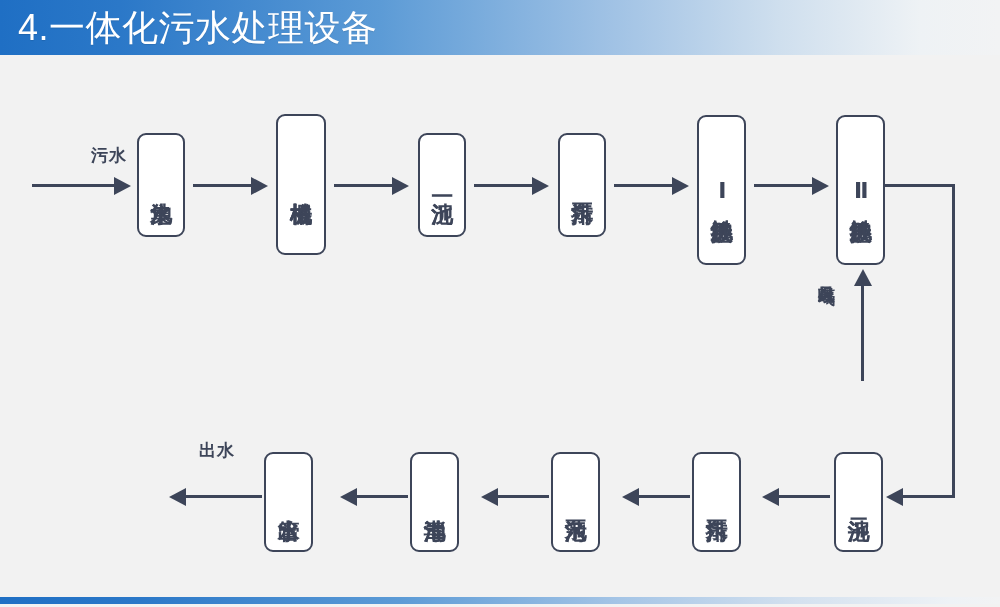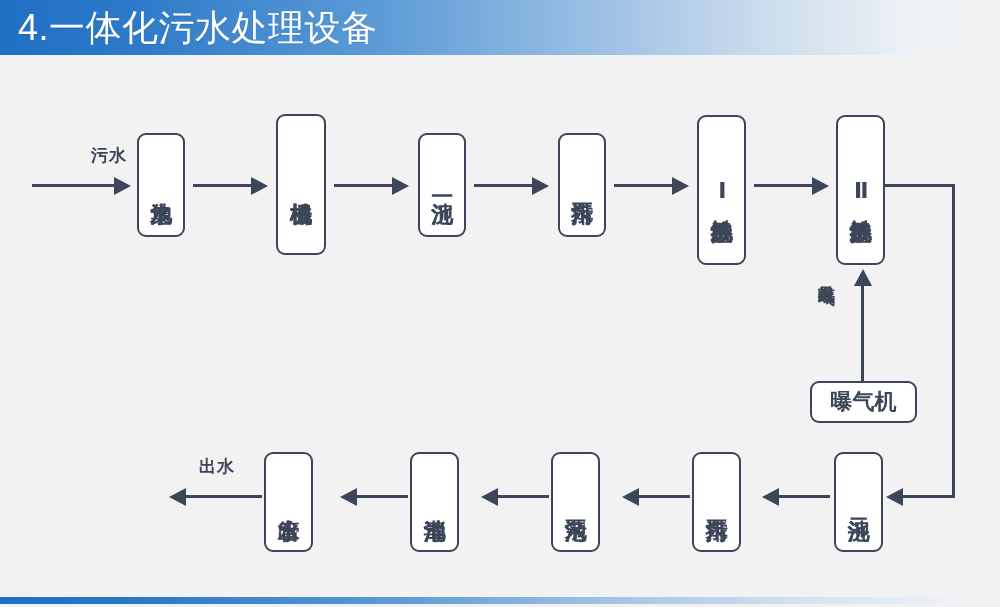--- a/index.html
+++ b/index.html
@@ -199,23 +199,20 @@
 
   <div class="hline" style="left:885px; top:129px; width:70px;"></div>
   <div class="vline" style="left:952px; top:129px; height:313px;"></div>
   <div class="hline" style="left:892px; top:440px; width:63px;"></div>
   <div class="arrow-head left" style="left:886px; top:433px;"></div>
 
   <span class="flow-label vertical" style="left:818px; top:217px;">鼓风曝气</span>
   <div class="vline" style="left:861px; top:230px; height:96px;"></div>
   <div class="arrow-head up" style="left:853.5px; top:214px;"></div>
 
-  <div class="node horizontal" style="left:810px; top:326px; width:107px; height:42px;">
-    <span class="node-label">曝气机</span>
-  </div>
 
   <div class="node vertical" style="left:834px; top:397px; width:49px; height:100px;">
     <span class="node-label">二沉池</span>
   </div>
 
   <div class="hline" style="left:768px; top:440px; width:62px;"></div>
   <div class="arrow-head left" style="left:762px; top:433px;"></div>
 
   <div class="node vertical" style="left:692px; top:397px; width:49px; height:100px;">
     <span class="node-label">排污泵</span>
@@ -235,19 +232,19 @@
     <span class="node-label">消毒池</span>
   </div>
 
   <div class="hline" style="left:346px; top:440px; width:62px;"></div>
   <div class="arrow-head left" style="left:340px; top:433px;"></div>
 
   <div class="node vertical" style="left:264px; top:397px; width:49px; height:100px;">
     <span class="node-label">出水管</span>
   </div>
 
-  <span class="flow-label" style="left:199px; top:400px;">出水</span>
+  <span class="flow-label" style="left:199px; top:384px;">出水</span>
   <div class="hline" style="left:186px; top:440px; width:76px;"></div>
   <div class="arrow-head left" style="left:169px; top:433px;"></div>
 
 </div>
 
 <div class="footer-strip"></div>
 
 </body></html>

